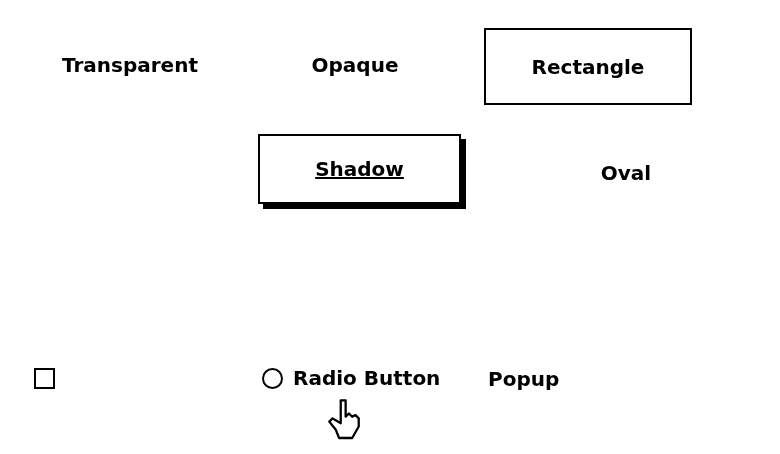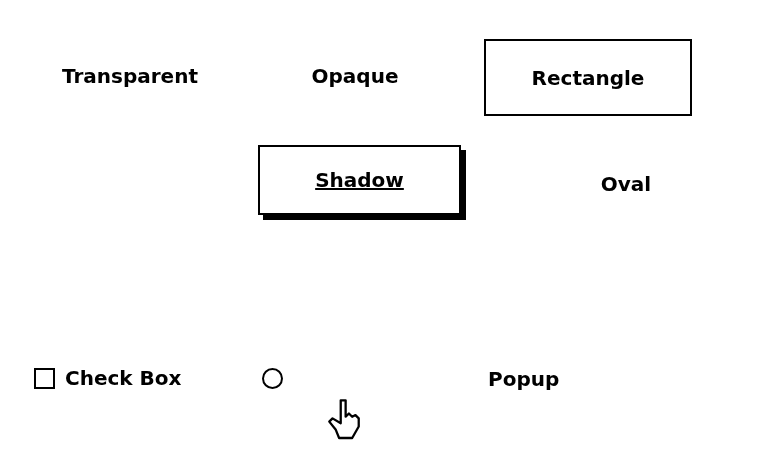--- a/index.html
+++ b/index.html
@@ -14,21 +14,20 @@
   }
   .stage { position: relative; width: 780px; height: 454px; background: #fff; }
 
   .ctl {
     position: absolute;
     display: flex;
     align-items: center;
     justify-content: center;
     background: #fff;
     white-space: nowrap;
-    margin-top: 11px;
   }
 
   
   .pos-transparent { left: 50px;  top: 52px;  width: 160px; height: 26px; }
   .pos-opaque      { left: 298px; top: 52px;  width: 114px; height: 26px; }
   .pos-rectangle   { left: 484px; top: 28px;  width: 208px; height: 77px; border: 2px solid #000; }
 
   
   .pos-rounded {
     left: 30px; top: 127px; width: 206px; height: 80px;
@@ -115,25 +114,25 @@
 
 
   <div class="ctl pos-shadow">Shadow</div>
 
   <div class="ctl pos-oval">Oval</div>
 
 
 
   <div class="row pos-checkbox-row">
     <span class="checkbox-box"></span>
-    <span>Check Box</span>
   </div>
 
   <div class="row pos-radio-row">
     <span class="radio-circle"></span>
+    <span>Radio Button</span>
   </div>
 
   <div class="row pos-popup-label">Popup</div>
 
 
   <div class="cursor">
     <svg width="36" height="44" viewBox="0 0 22 26" aria-hidden="true">
       <path d="M9 1 L12 1 L12 11 L14 9 L16 11 L18 10 L20 12 L20 17 L16 24 L8 24 L6 19 L2 14 L4 12 L9 15 Z" fill="#ffffff" stroke="#000000" stroke-width="1.4" stroke-linejoin="round"></path>
     </svg>
   </div>

